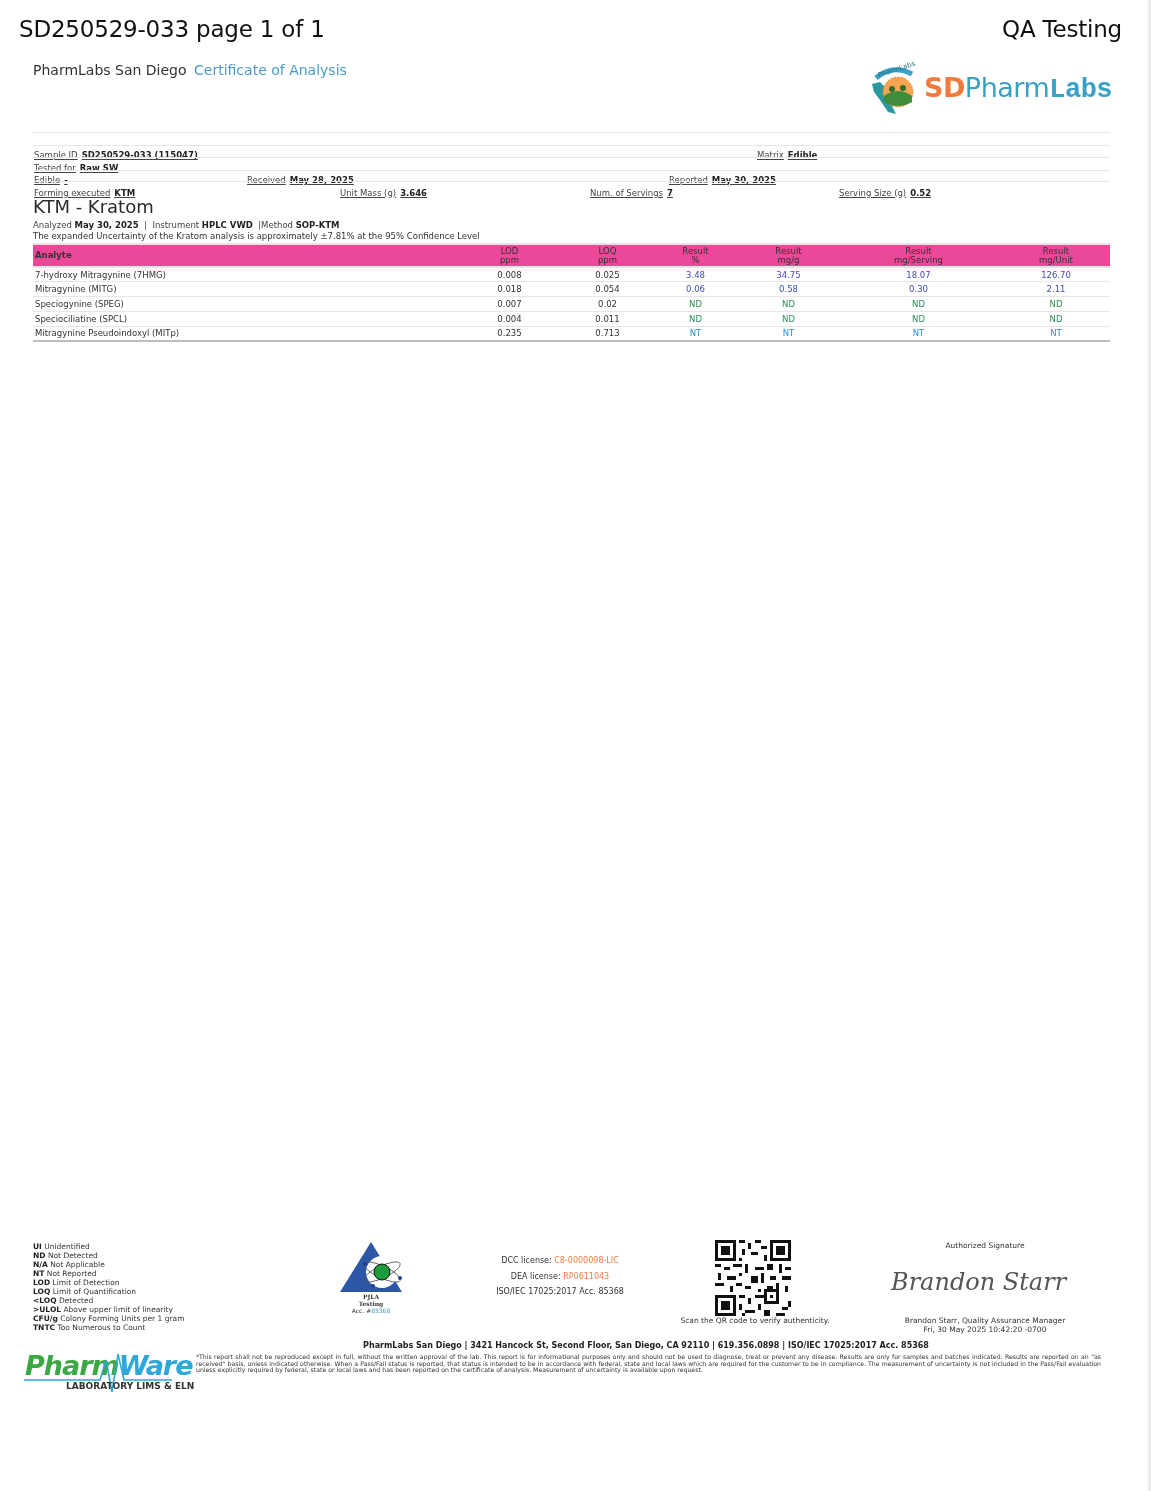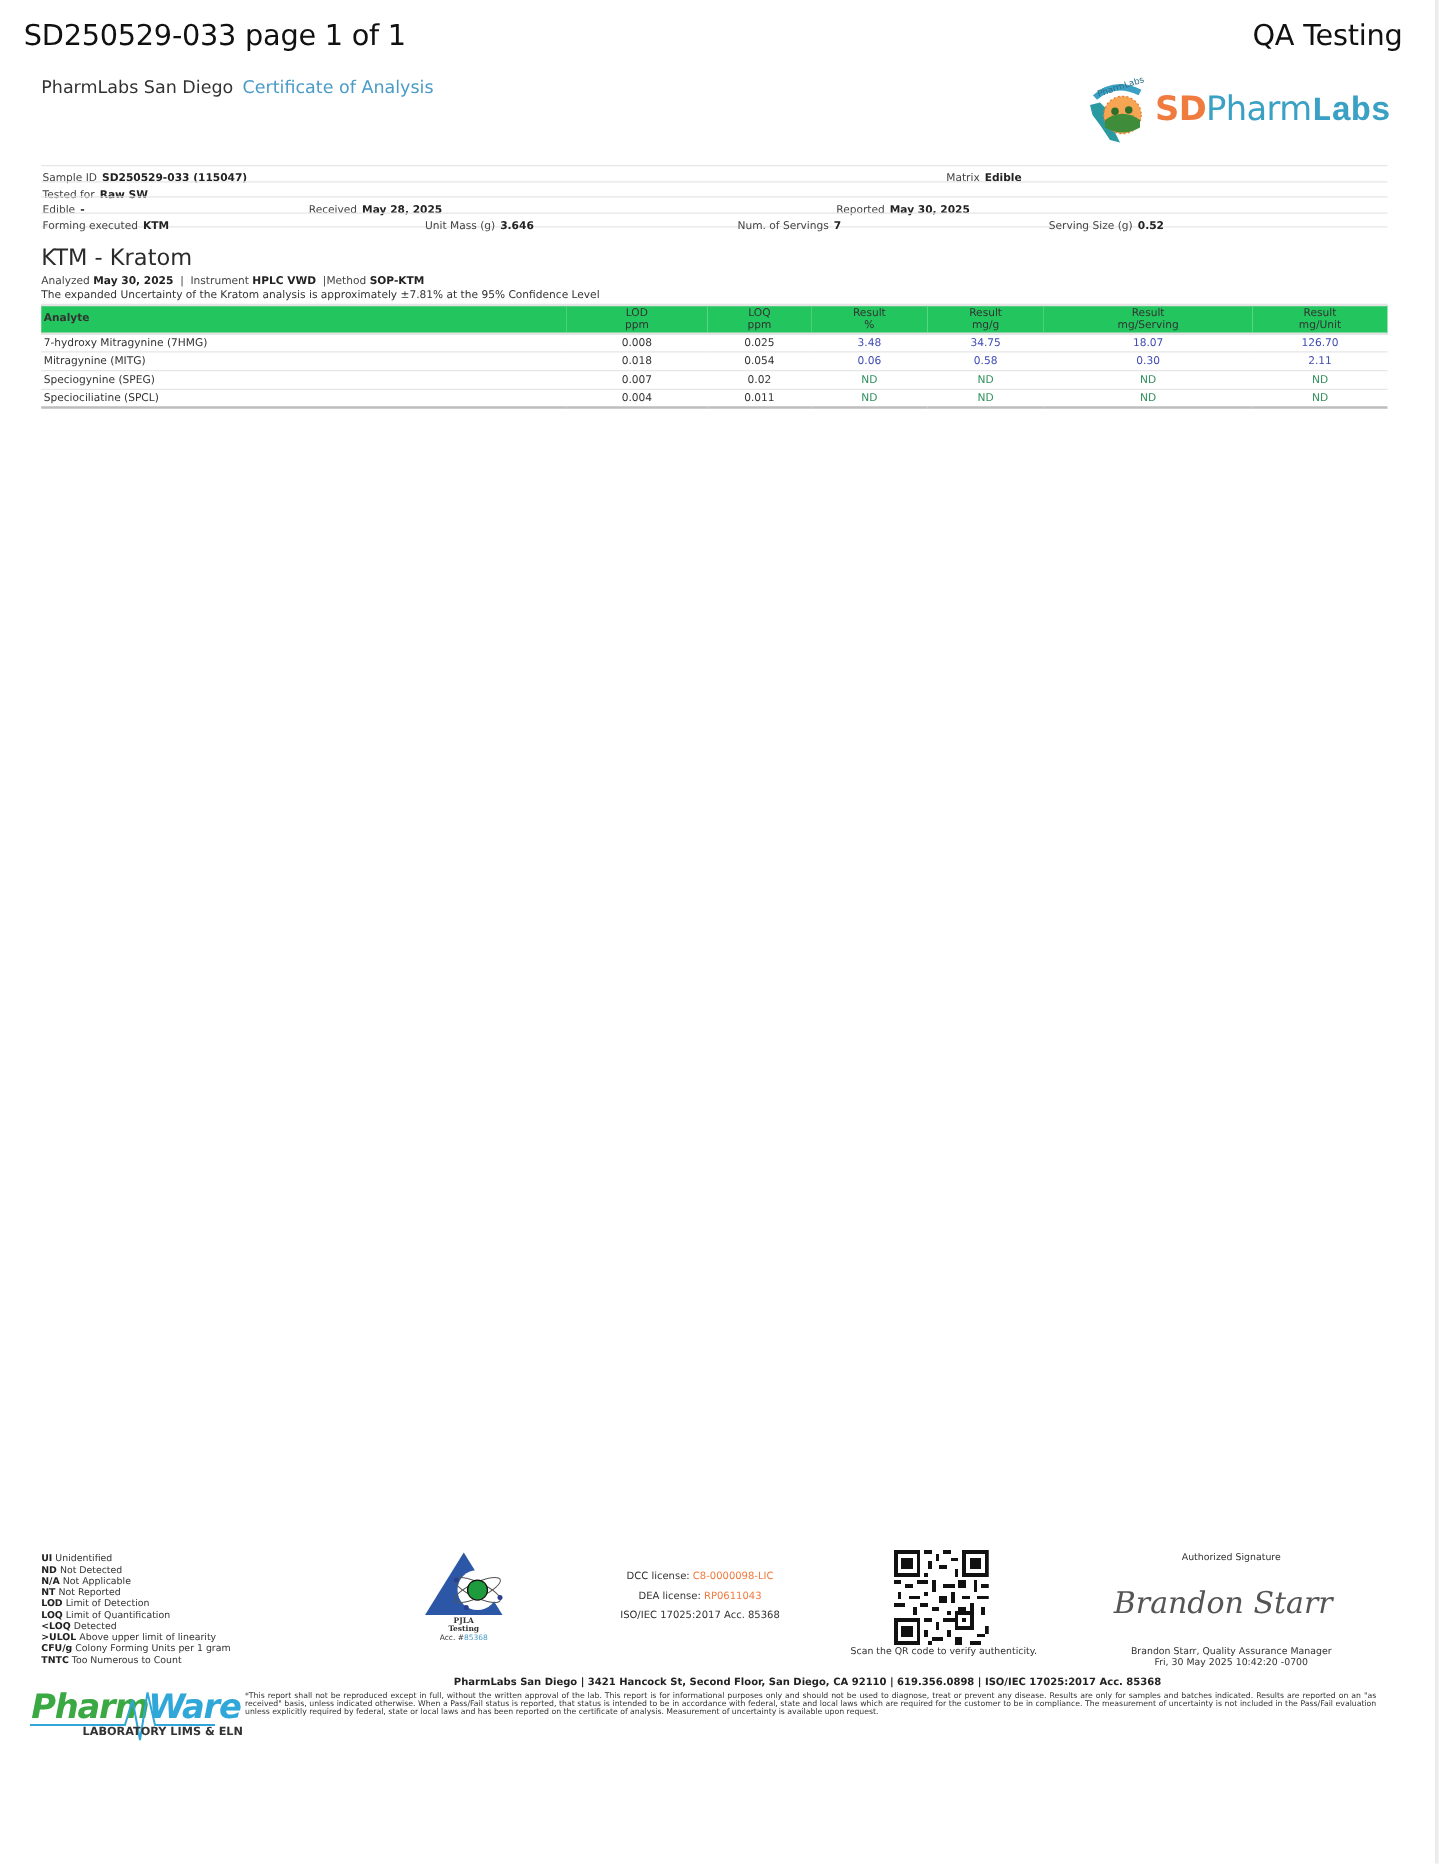--- a/index.html
+++ b/index.html
@@ -18,30 +18,30 @@
 
   .logo { position: absolute; left: 866px; top: 62px; width: 245px; height: 56px; }
   .logo-text { position: absolute; left: 58px; top: 10px; font-size: 27px; font-weight: bold; letter-spacing: -0.5px; }
   .logo-text .sd { color: #f07b3f; }
   .logo-text .pharm { color: #3aa0c4; font-weight: normal; }
   .logo-text .labs { color: #3aa0c4; font-family: Liberation Mono, monospace; }
 
   .meta { position: absolute; left: 33px; top: 132px; width: 1077px; font-size: 8.5px; color: #444; }
   .meta-row { position: relative; height: 12.5px; border-top: 1.5px solid #e6e6e6; }
   .meta-row:last-child { border-bottom: 1.5px solid #e6e6e6; }
-  .meta-cell { position: absolute; top: 5px; white-space: nowrap; }
+  .meta-cell { position: absolute; top: 17px; white-space: nowrap; text-decoration: underline; }
   .meta-cell .v { color: #222; font-weight: bold; margin-left: 4px; }
 
   .section-title { position: absolute; left: 33px; top: 196px; font-size: 18px; color: #2b2b2b; }
   .analyzed { position: absolute; left: 33px; top: 220px; font-size: 8.5px; color: #444; }
   .analyzed b { color: #222; }
   .uncert { position: absolute; left: 33px; top: 231px; font-size: 8.5px; color: #333; }
 
   table.results { position: absolute; left: 33px; top: 243px; width: 1077px; border-collapse: collapse; font-size: 8.5px; color: #333; }
-  table.results th { font-weight: normal; background: #22c55e; border-top: 2px solid #e4e4e4; border-bottom: 2px solid #e4e4e4; height: 23px; line-height: 9px; text-align: center; color: #333; }
+  table.results th { font-weight: normal; background: #ec4899; border-top: 2px solid #e4e4e4; border-bottom: 2px solid #e4e4e4; height: 23px; line-height: 9px; text-align: center; color: #333; }
   table.results th.analyte { text-align: left; font-weight: bold; padding-left: 2px; }
   table.results td { height: 14.8px; border-bottom: 1.5px solid #e6e6e6; text-align: center; white-space: nowrap; }
   table.results td.analyte { text-align: left; padding-left: 2px; }
   table.results tr:last-child td { border-bottom: 2px solid #bdbdbd; }
   .num { color: #3f4bb5; }
   .nd { color: #2e8f5a; }
   .nt { color: #2d8fd6; }
 
   .legend { position: absolute; left: 33px; top: 1242px; font-size: 7.5px; color: #333; line-height: 9px; }
   .legend b { color: #222; }
@@ -175,20 +175,29 @@
         <td class="nd">ND</td>
       </tr>
       <tr>
         <td class="analyte">Speciociliatine (SPCL)</td>
         <td>0.004</td>
         <td>0.011</td>
         <td class="nd">ND</td>
         <td class="nd">ND</td>
         <td class="nd">ND</td>
         <td class="nd">ND</td>
+      </tr>
+      <tr>
+        <td class="analyte">Mitragynine Pseudoindoxyl (MITp)</td>
+        <td>0.235</td>
+        <td>0.713</td>
+        <td class="nt">NT</td>
+        <td class="nt">NT</td>
+        <td class="nt">NT</td>
+        <td class="nt">NT</td>
       </tr>
     </tbody>
   </table>
 
   <div class="legend">
     <div><b>UI</b> <span>Unidentified</span></div>
     <div><b>ND</b> <span>Not Detected</span></div>
     <div><b>N/A</b> <span>Not Applicable</span></div>
     <div><b>NT</b> <span>Not Reported</span></div>
     <div><b>LOD</b> <span>Limit of Detection</span></div>

